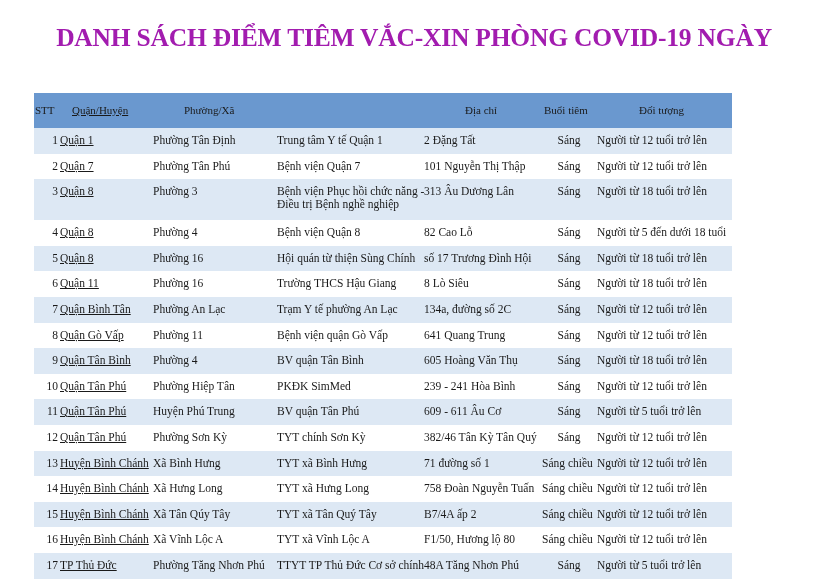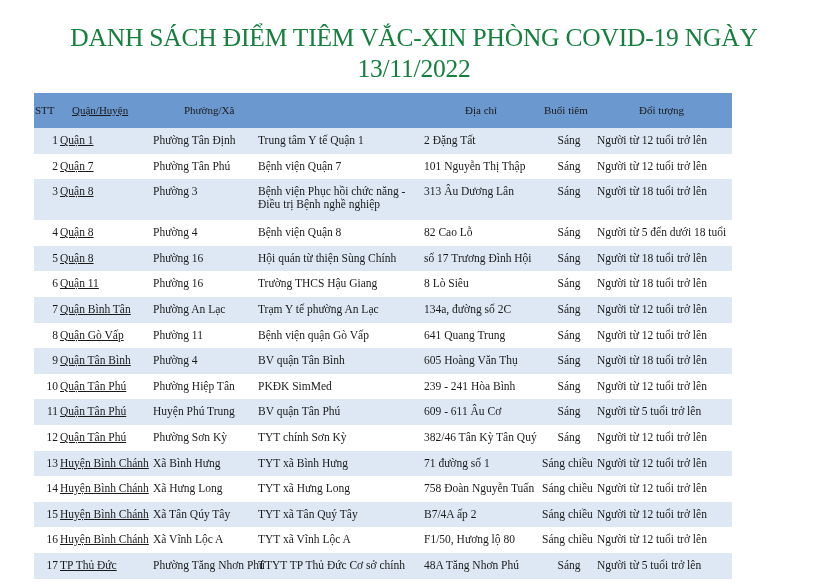--- a/index.html
+++ b/index.html
@@ -15,24 +15,24 @@
     font-family: "Liberation Serif", "DejaVu Serif", serif;
     color: #1a1a1a;
   }
   .title {
     position: absolute;
     left: 0;
     top: 22px;
     width: 828px;
     text-align: center;
     font-family: "Liberation Serif", serif;
-    font-weight: normal;
+    font-weight: bold;
     font-size: 25.5px;
     line-height: 31px;
-    color: #15803d;
+    color: #a21caf;
     letter-spacing: -0.2px;
   }
   .table {
     position: absolute;
     left: 34px;
     top: 93px;
     width: 698px;
   }
   .row {
     position: relative;
@@ -58,40 +58,39 @@
   .header .cell {
     top: 11px;
     font-size: 11px;
   }
   .c-stt { left: 0; width: 24px; text-align: right; }
   .header .c-stt { left: 1px; text-align: left; width: auto; }
   .c-quan { left: 26px; text-decoration: underline; }
   .header .c-quan { left: 38px; }
   .c-phuong { left: 119px; }
   .header .c-phuong { left: 150px; }
-  .c-diem { left: 224px; }
+  .c-diem { left: 243px; }
   .header .c-diem { left: 300px; margin-top: 24px; }
   .c-diachi { left: 390px; }
   .header .c-diachi { left: 431px; text-align: right; }
   .c-buoi { left: 508px; width: 54px; text-align: center; }
   .header .c-buoi { left: 510px; width: auto; text-align: left; }
   .c-buoi.chieu { left: 508px; width: auto; text-align: left; }
   .c-doi { left: 563px; }
   .header .c-doi { left: 605px; text-align: center; }
   .row.tall .cell.c-diem {
     white-space: normal;
     width: 160px;
   }
 </style>
 </head>
 <body>
 
 <div class="title">
   <div>DANH SÁCH ĐIỂM TIÊM VẮC-XIN PHÒNG COVID-19 NGÀY</div>
-  <div>13/11/2022</div>
 </div>
 
 <div class="table">
   <div class="row header">
     <span class="cell c-stt">STT</span>
     <span class="cell c-quan">Quận/Huyện</span>
     <span class="cell c-phuong">Phường/Xã</span>
     <span class="cell c-diem">Điểm tiêm</span>
     <span class="cell c-diachi">Địa chỉ</span>
     <span class="cell c-buoi">Buổi tiêm</span>

